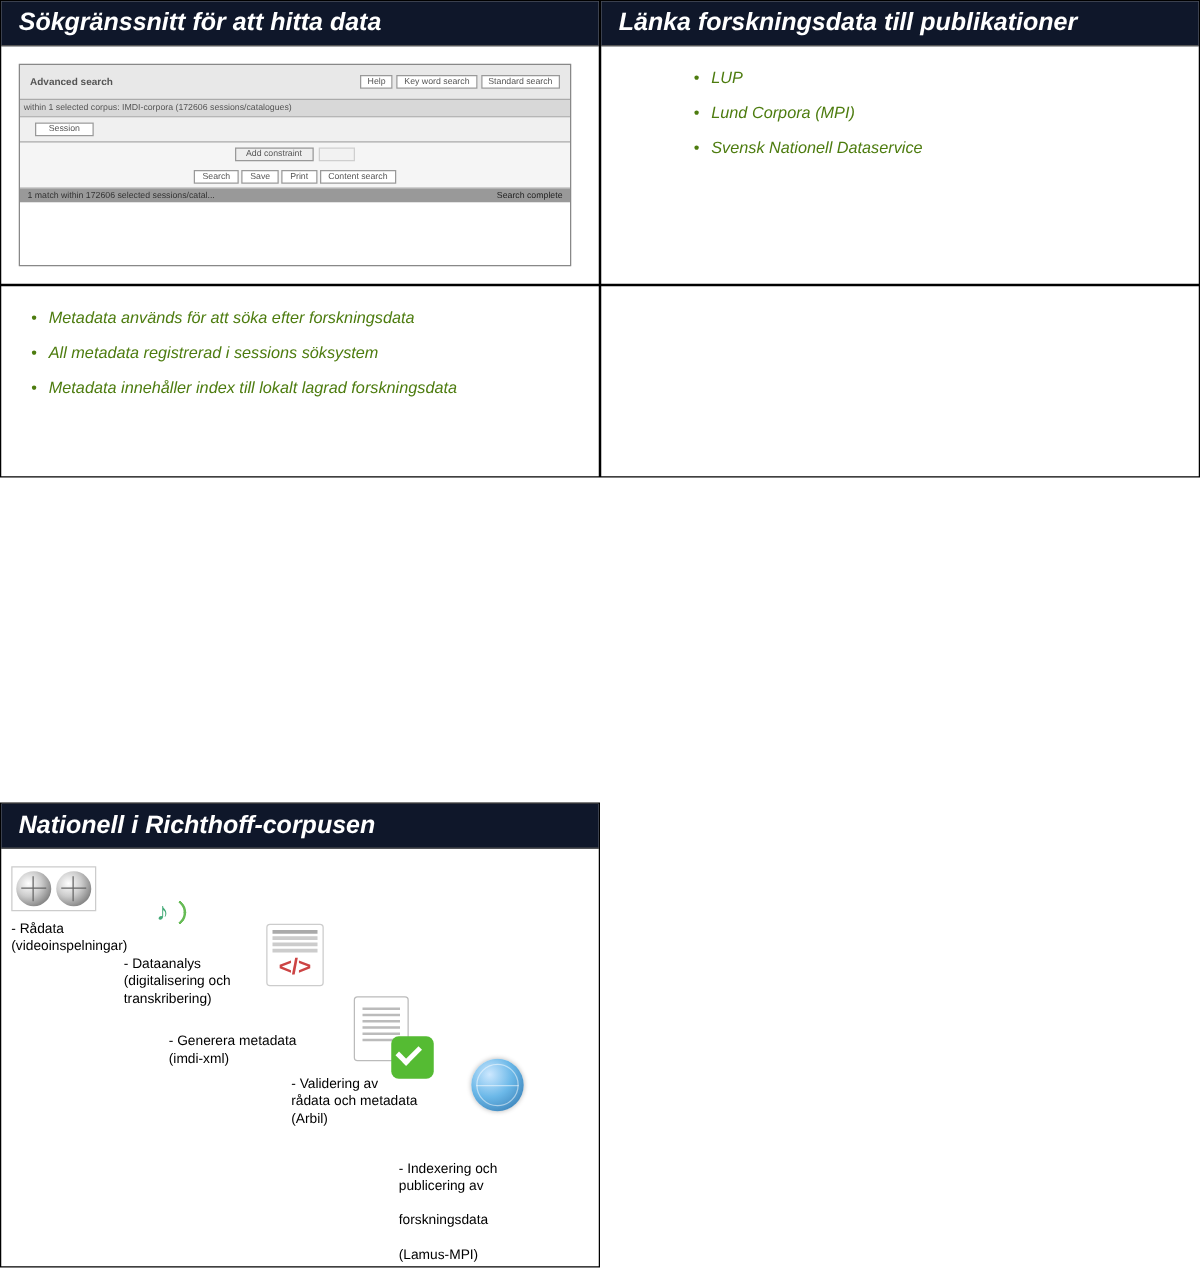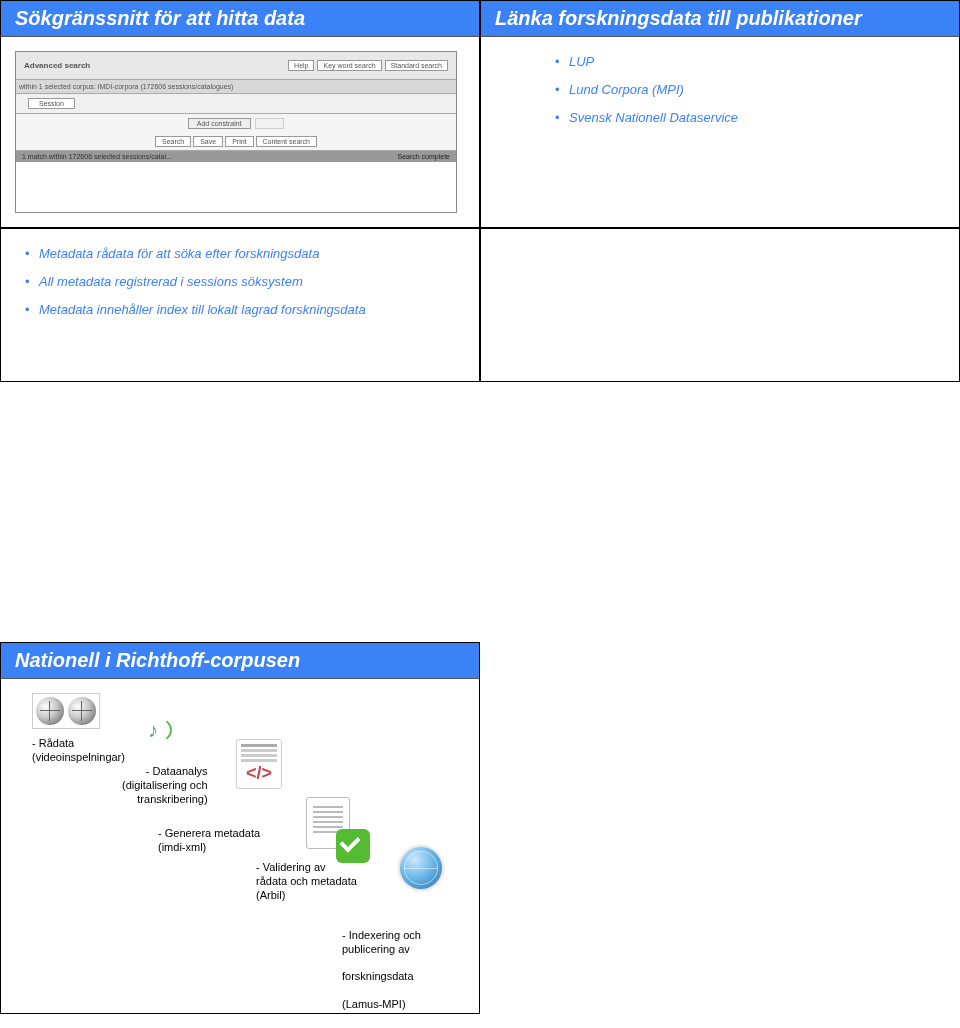--- a/index.html
+++ b/index.html
@@ -16,32 +16,32 @@
     box-sizing: border-box;
   }
   .slide-row {
     display: flex;
   }
   .slide-half {
     width: 480px;
     box-sizing: border-box;
   }
   .title-bar {
-    background: #3b82f6;
+    background: #0f172a;
     color: #fff;
     font-weight: bold;
     font-style: italic;
     font-size: 20px;
     padding: 6px 14px;
     border-bottom: 1px solid #555;
   }
   .content {
     padding: 16px 20px;
     font-size: 13px;
-    color: #3b82f6;
+    color: #4d7c0f;
     font-style: italic;
     min-height: 120px;
   }
   .content ul {
     list-style: none;
     padding: 0;
     margin: 0;
   }
   .content li {
     position: relative;
@@ -139,21 +139,20 @@
     background:#fff;
     height:70px;
   }
 
   .workflow-area {
     padding: 14px 10px 40px 10px;
     font-size: 10px;
     color: #000;
     min-height: 280px;
     position: relative;
-    margin-left: 23px;
   }
 
   .wf-item {
     position: absolute;
   }
   .wf-text {
     font-size: 11px;
     line-height: 1.25;
   }
 
@@ -333,21 +332,21 @@
         <li>Svensk Nationell Dataservice</li>
       </ul>
     </div>
   </div>
 </div>
 
 <div class="slide-row">
   <div class="slide slide-half">
     <div class="content">
       <ul>
-        <li>Metadata rådata för att söka efter forskningsdata</li>
+        <li>Metadata används för att söka efter forskningsdata</li>
         <li>All metadata registrerad i sessions söksystem</li>
         <li>Metadata innehåller index till lokalt lagrad forskningsdata</li>
       </ul>
     </div>
   </div>
   <div class="slide slide-half" style="border-left:1px solid #000;">
     <div class="content" style="min-height:120px"></div>
   </div>
 </div>
 
@@ -366,21 +365,21 @@
       </div>
       <div class="wf-item wf-text" style="left:8px; top:58px; white-space:pre-line;">- Rådata
 (videoinspelningar)</div>
 
       <div class="wf-item" style="left:118px; top:36px;">
         <div class="icon-audio">
           <span class="note">♪</span>
           <span class="wave"></span>
         </div>
       </div>
-      <div class="wf-item wf-text" style="left:98px; top:86px; white-space:pre-line;text-align:right;">- Dataanalys
+      <div class="wf-item wf-text" style="left:98px; top:86px; white-space:pre-line;">- Dataanalys
 (digitalisering och
 transkribering)</div>
 
       <div class="wf-item" style="left:212px; top:60px;">
         <div class="icon-xml">&lt;/&gt;</div>
       </div>
       <div class="wf-item wf-text" style="left:134px; top:148px; white-space:pre-line;">- Generera metadata
 (imdi-xml)</div>
 
       <div class="wf-item" style="left:282px; top:118px;">

